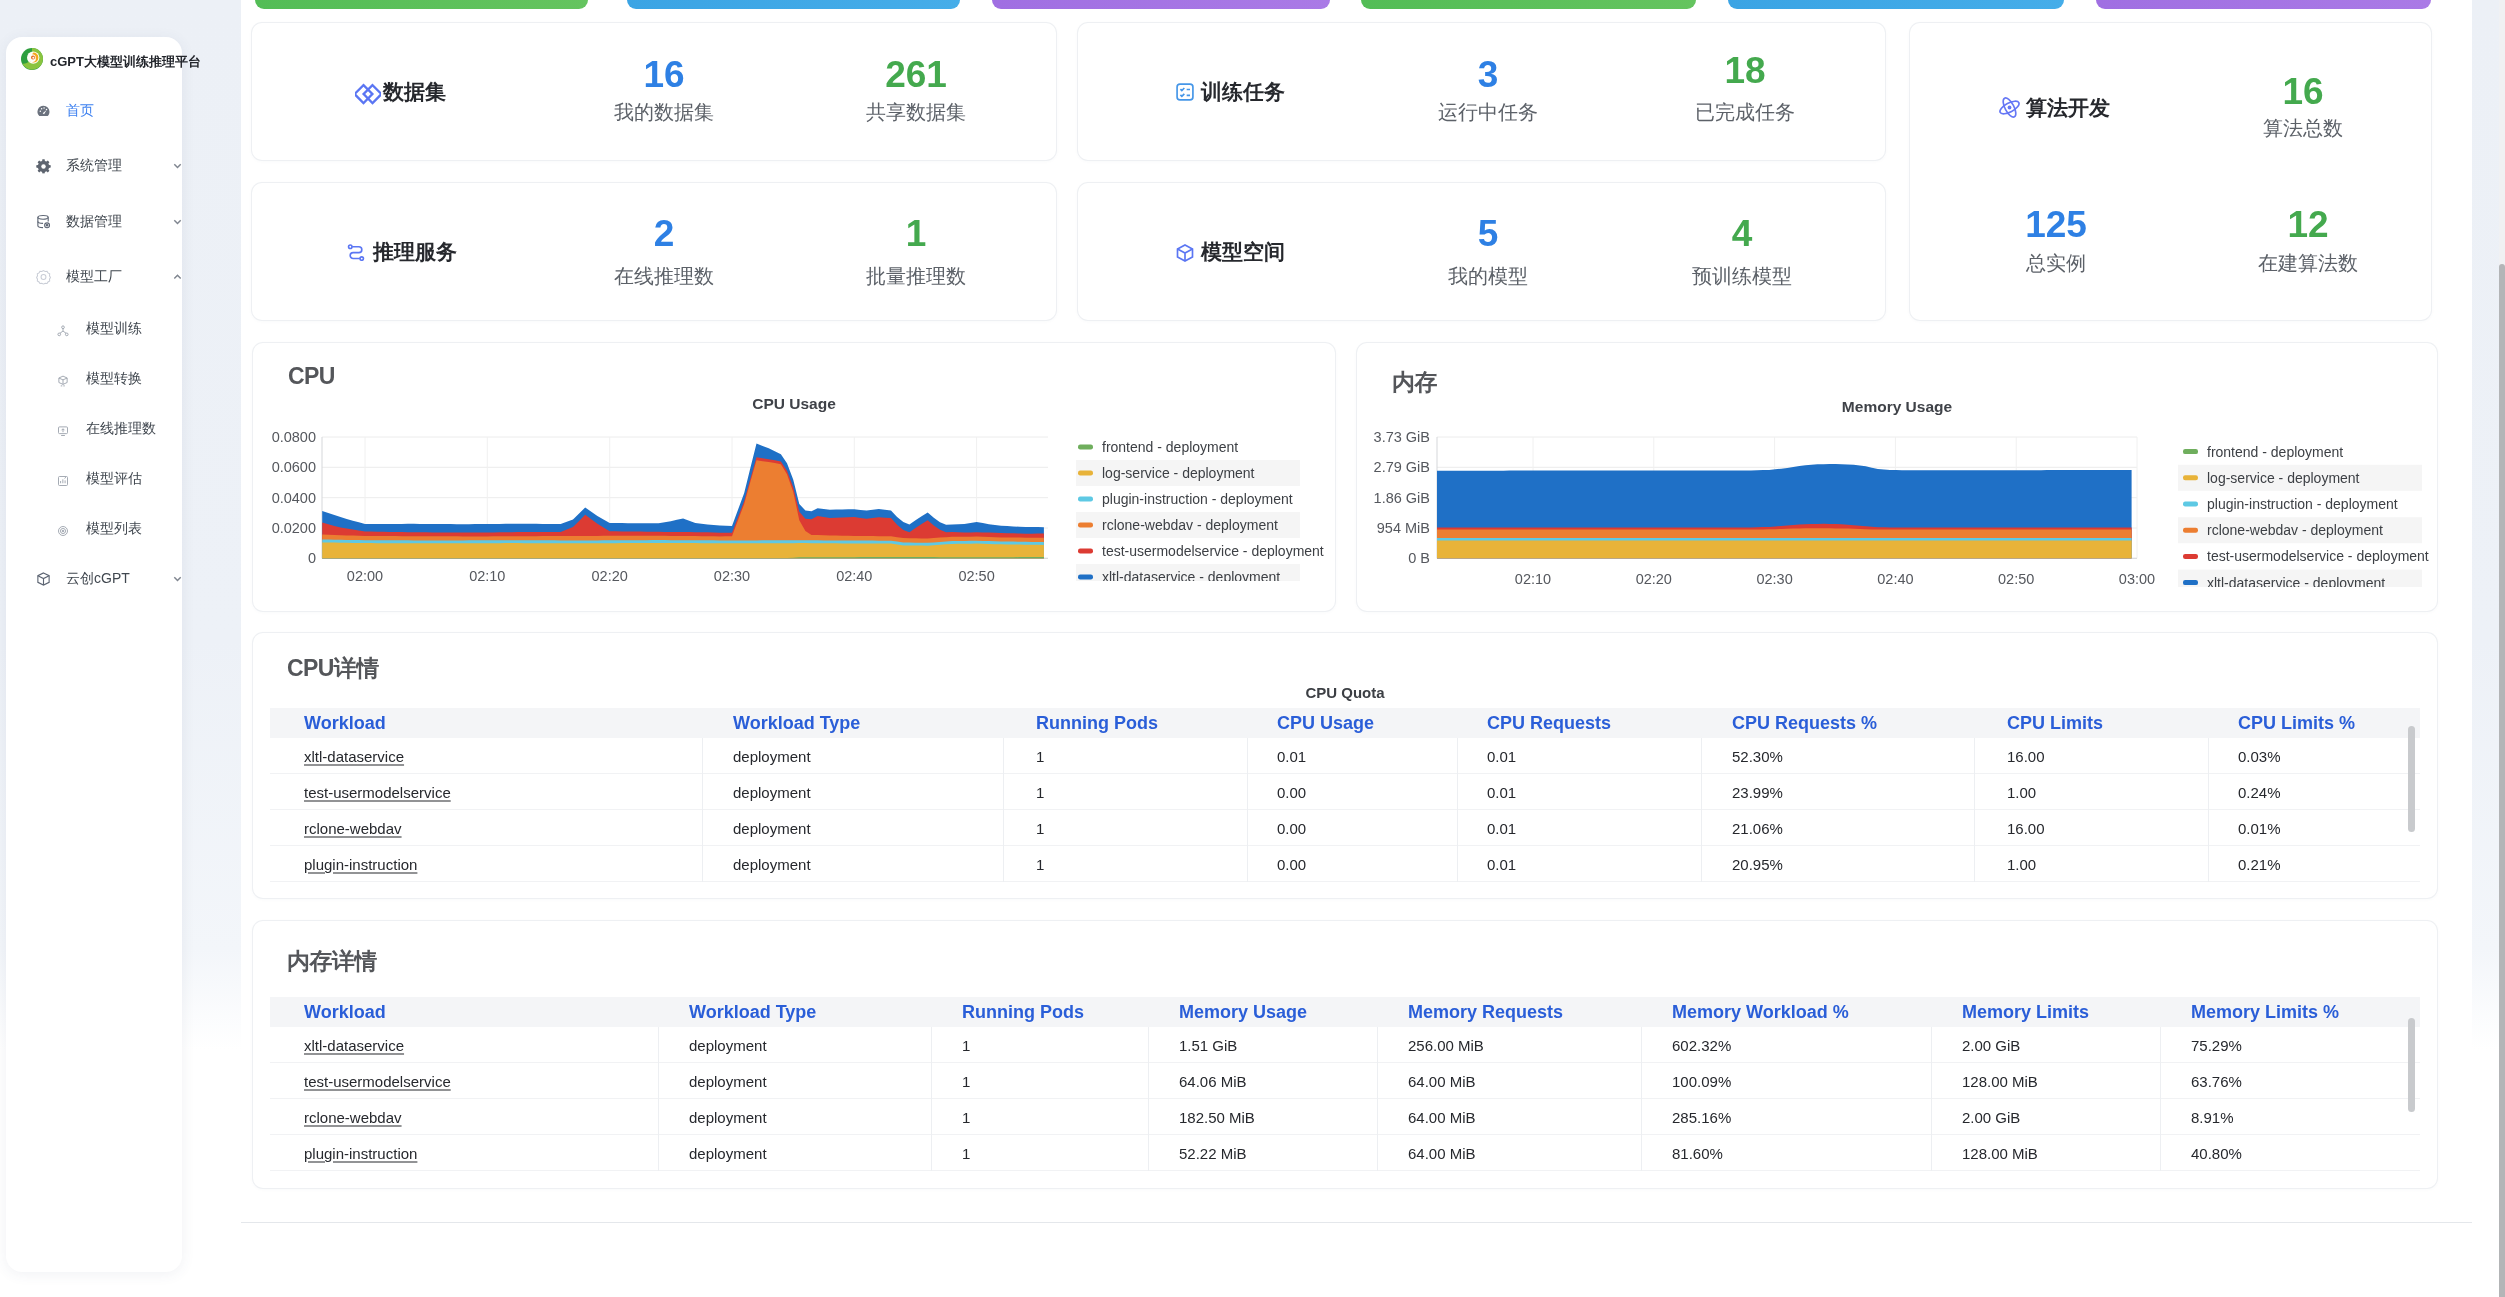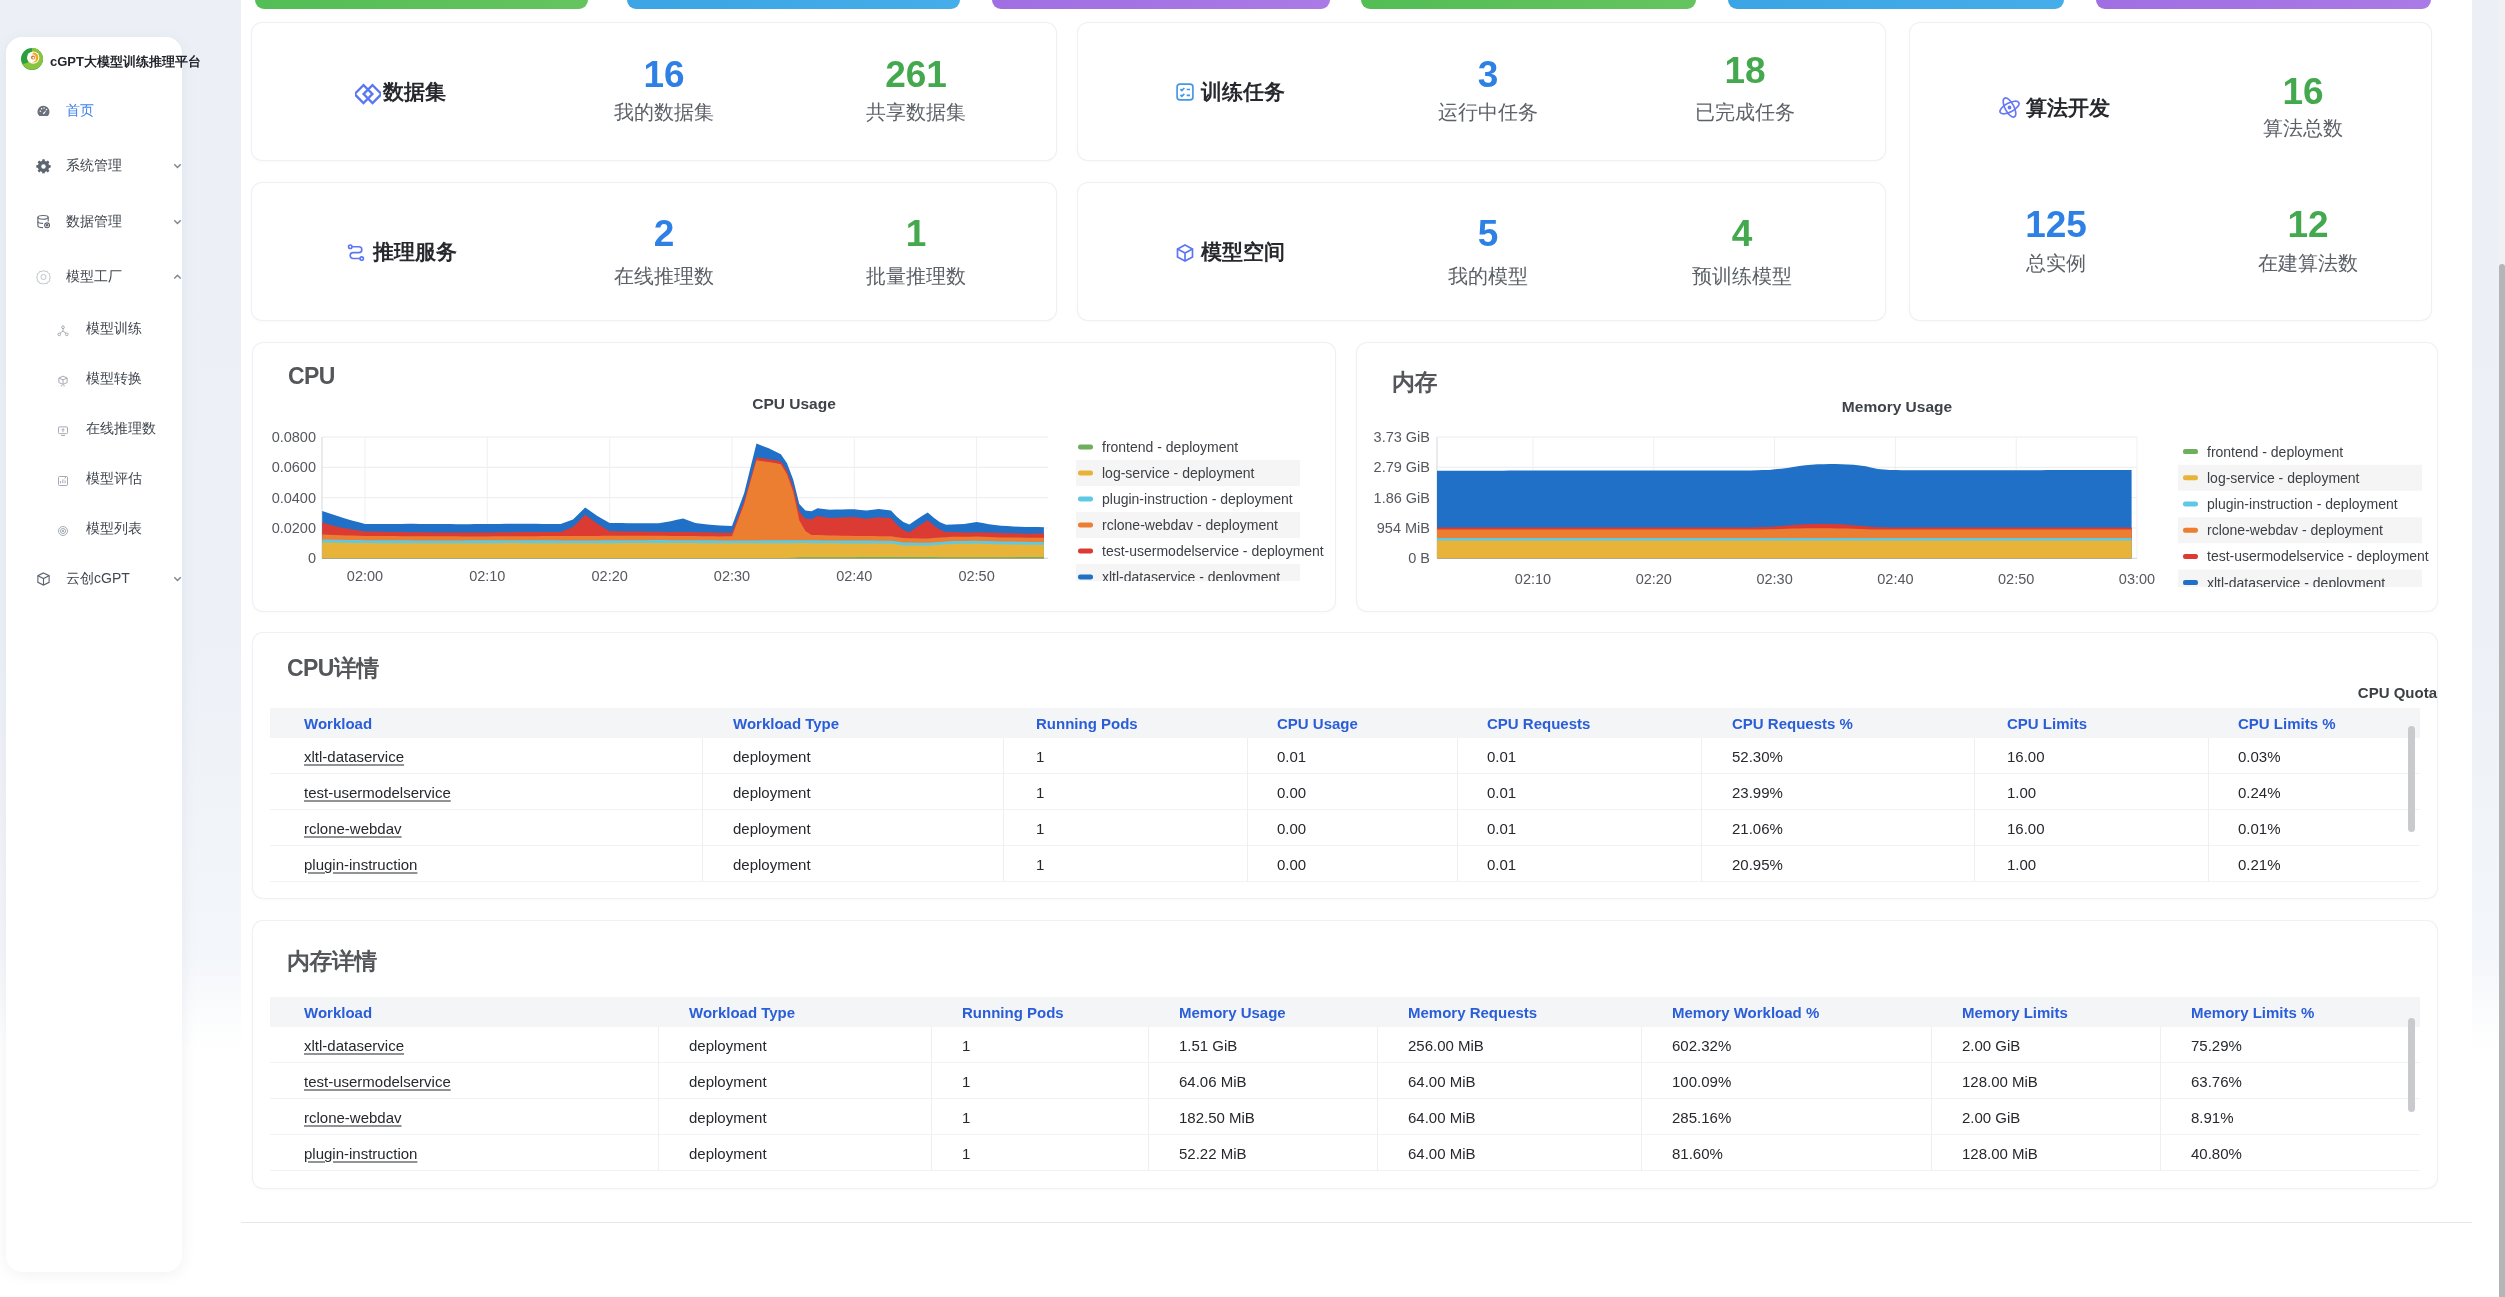--- a/index.html
+++ b/index.html
@@ -16,26 +16,26 @@
 .slab{position:absolute;font-size:20px;color:#5c6168;transform:translateX(-50%);white-space:nowrap}
 .stitle{position:absolute;font-size:21px;font-weight:700;color:#26282d;white-space:nowrap}
 .topbar{position:absolute;top:0;height:9px;border-radius:0 0 9px 9px}
 .menu{position:absolute;left:0;width:196px;height:56px}
 .menu .txt{position:absolute;left:60px;top:50%;transform:translateY(-50%);font-size:14px;color:#40474f}
 .menu .ic{position:absolute;left:30px;top:50%;transform:translateY(-50%);width:15px;height:15px}
 .menu .chev{position:absolute;right:19px;top:50%;transform:translateY(-50%);width:11px;height:11px}
 .smenu .txt{left:80px}
 .smenu .ic{left:51px;width:12px;height:12px}
 .thead{position:absolute;left:17px;width:2150px;height:30px;background:#f4f5f7}
-.thead span{position:absolute;top:50%;transform:translateY(-50%);font-size:15px;font-weight:700;color:#2a5ed8;white-space:nowrap}
+.thead span{position:absolute;top:50%;transform:translateY(-50%);font-size:18px;font-weight:700;color:#2a5ed8;white-space:nowrap}
 .trow{position:absolute;left:17px;width:2150px;height:36px;border-bottom:1px solid #f1f2f4}
 .trow span{position:absolute;top:50%;transform:translateY(-50%);font-size:15px;color:#26282d;white-space:nowrap}
 .trow .lk{text-decoration:underline;text-underline-offset:3px}
 .vline{position:absolute;width:1px;background:#edeff2}
-.qtitle{position:absolute;width:100%;text-align:right;font-size:15px;font-weight:700;color:#3c3f44}
+.qtitle{position:absolute;width:100%;text-align:center;font-size:15px;font-weight:700;color:#3c3f44}
 </style>
 </head>
 <body>
 <div id="page">
 <div class="abs" style="left:241px;top:0;width:2231px;height:1297px;background:#fff"></div>
 <div class="topbar" style="left:255px;width:333px;background:linear-gradient(90deg,#53bd56,#65c45f)"></div>
 <div class="topbar" style="left:627px;width:333px;background:linear-gradient(90deg,#3ba4e4,#45ade9)"></div>
 <div class="topbar" style="left:992px;width:338px;background:linear-gradient(90deg,#a06fe2,#aa7ae6)"></div>
 <div class="topbar" style="left:1361px;width:335px;background:linear-gradient(90deg,#53bd56,#65c45f)"></div>
 <div class="topbar" style="left:1728px;width:336px;background:linear-gradient(90deg,#3ba4e4,#45ade9)"></div>

